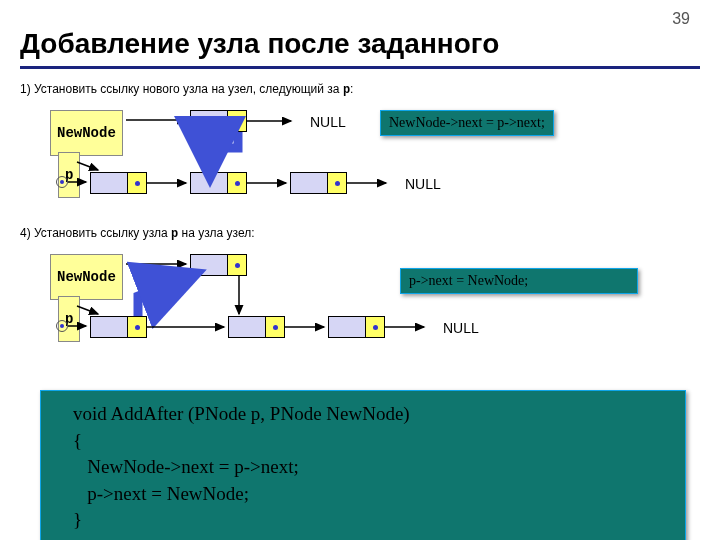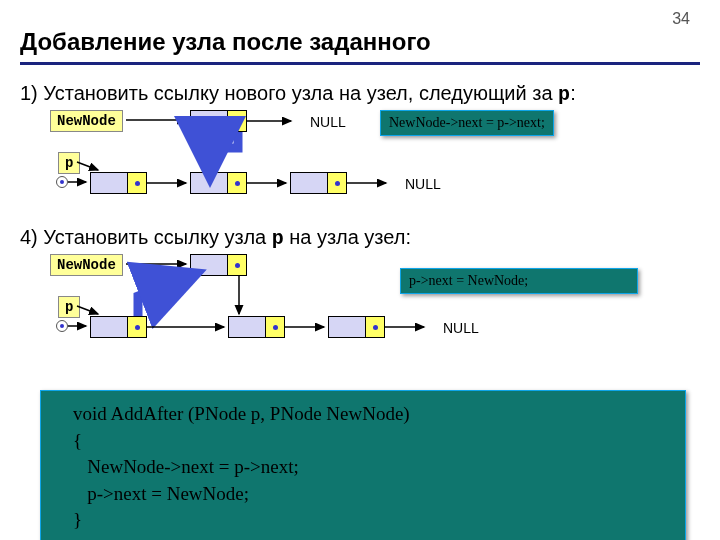--- a/index.html
+++ b/index.html
@@ -17,43 +17,43 @@
     top: 10px;
     right: 30px;
     font-size: 16px;
     color: #555;
   }
   .title {
     position: absolute;
     top: 28px;
     left: 20px;
     right: 20px;
-    font-size: 24px;
+    font-size: 28px;
     font-weight: bold;
     color: #000;
     padding-bottom: 6px;
     border-bottom: 3px solid #1a237e;
   }
   .step {
     position: absolute;
     left: 20px;
-    font-size: 20px;
+    font-size: 12px;
     color: #000;
   }
   .step .mono { font-family: "Courier New", monospace; font-weight: bold; }
   .step1 { top: 82px; }
   .step2 { top: 226px; }
   .label {
     position: absolute;
     background: #ffff99;
     border: 1px solid #888;
     font-family: "Courier New", monospace;
     font-weight: bold;
     font-size: 14px;
-    padding: 2px 6px;
+    padding: 14px 6px;
   }
   .codebox {
     position: absolute;
     background: #0f766e;
     border: 1px solid #0ea5e9;
     box-shadow: 2px 2px 4px rgba(0,0,0,0.4);
     font-family: Liberation Serif, serif;
     font-size: 14px;
     padding: 4px 8px;
     white-space: pre;
@@ -107,21 +107,21 @@
   svg.overlay {
     position: absolute;
     top: 0; left: 0;
     width: 720px; height: 540px;
     pointer-events: none;
   }
 </style>
 </head>
 <body>
 
-<div class="page-num">34</div>
+<div class="page-num">39</div>
 <div class="title">Добавление узла после заданного</div>
 
 <div class="step step1">
   <span>1) Установить ссылку нового узла на узел, следующий за </span><span class="mono">p</span><span>:</span>
 </div>
 
 <div class="step step2">
   <span>4) Установить ссылку узла </span><span class="mono">p</span><span> на узла узел:</span>
 </div>
 

